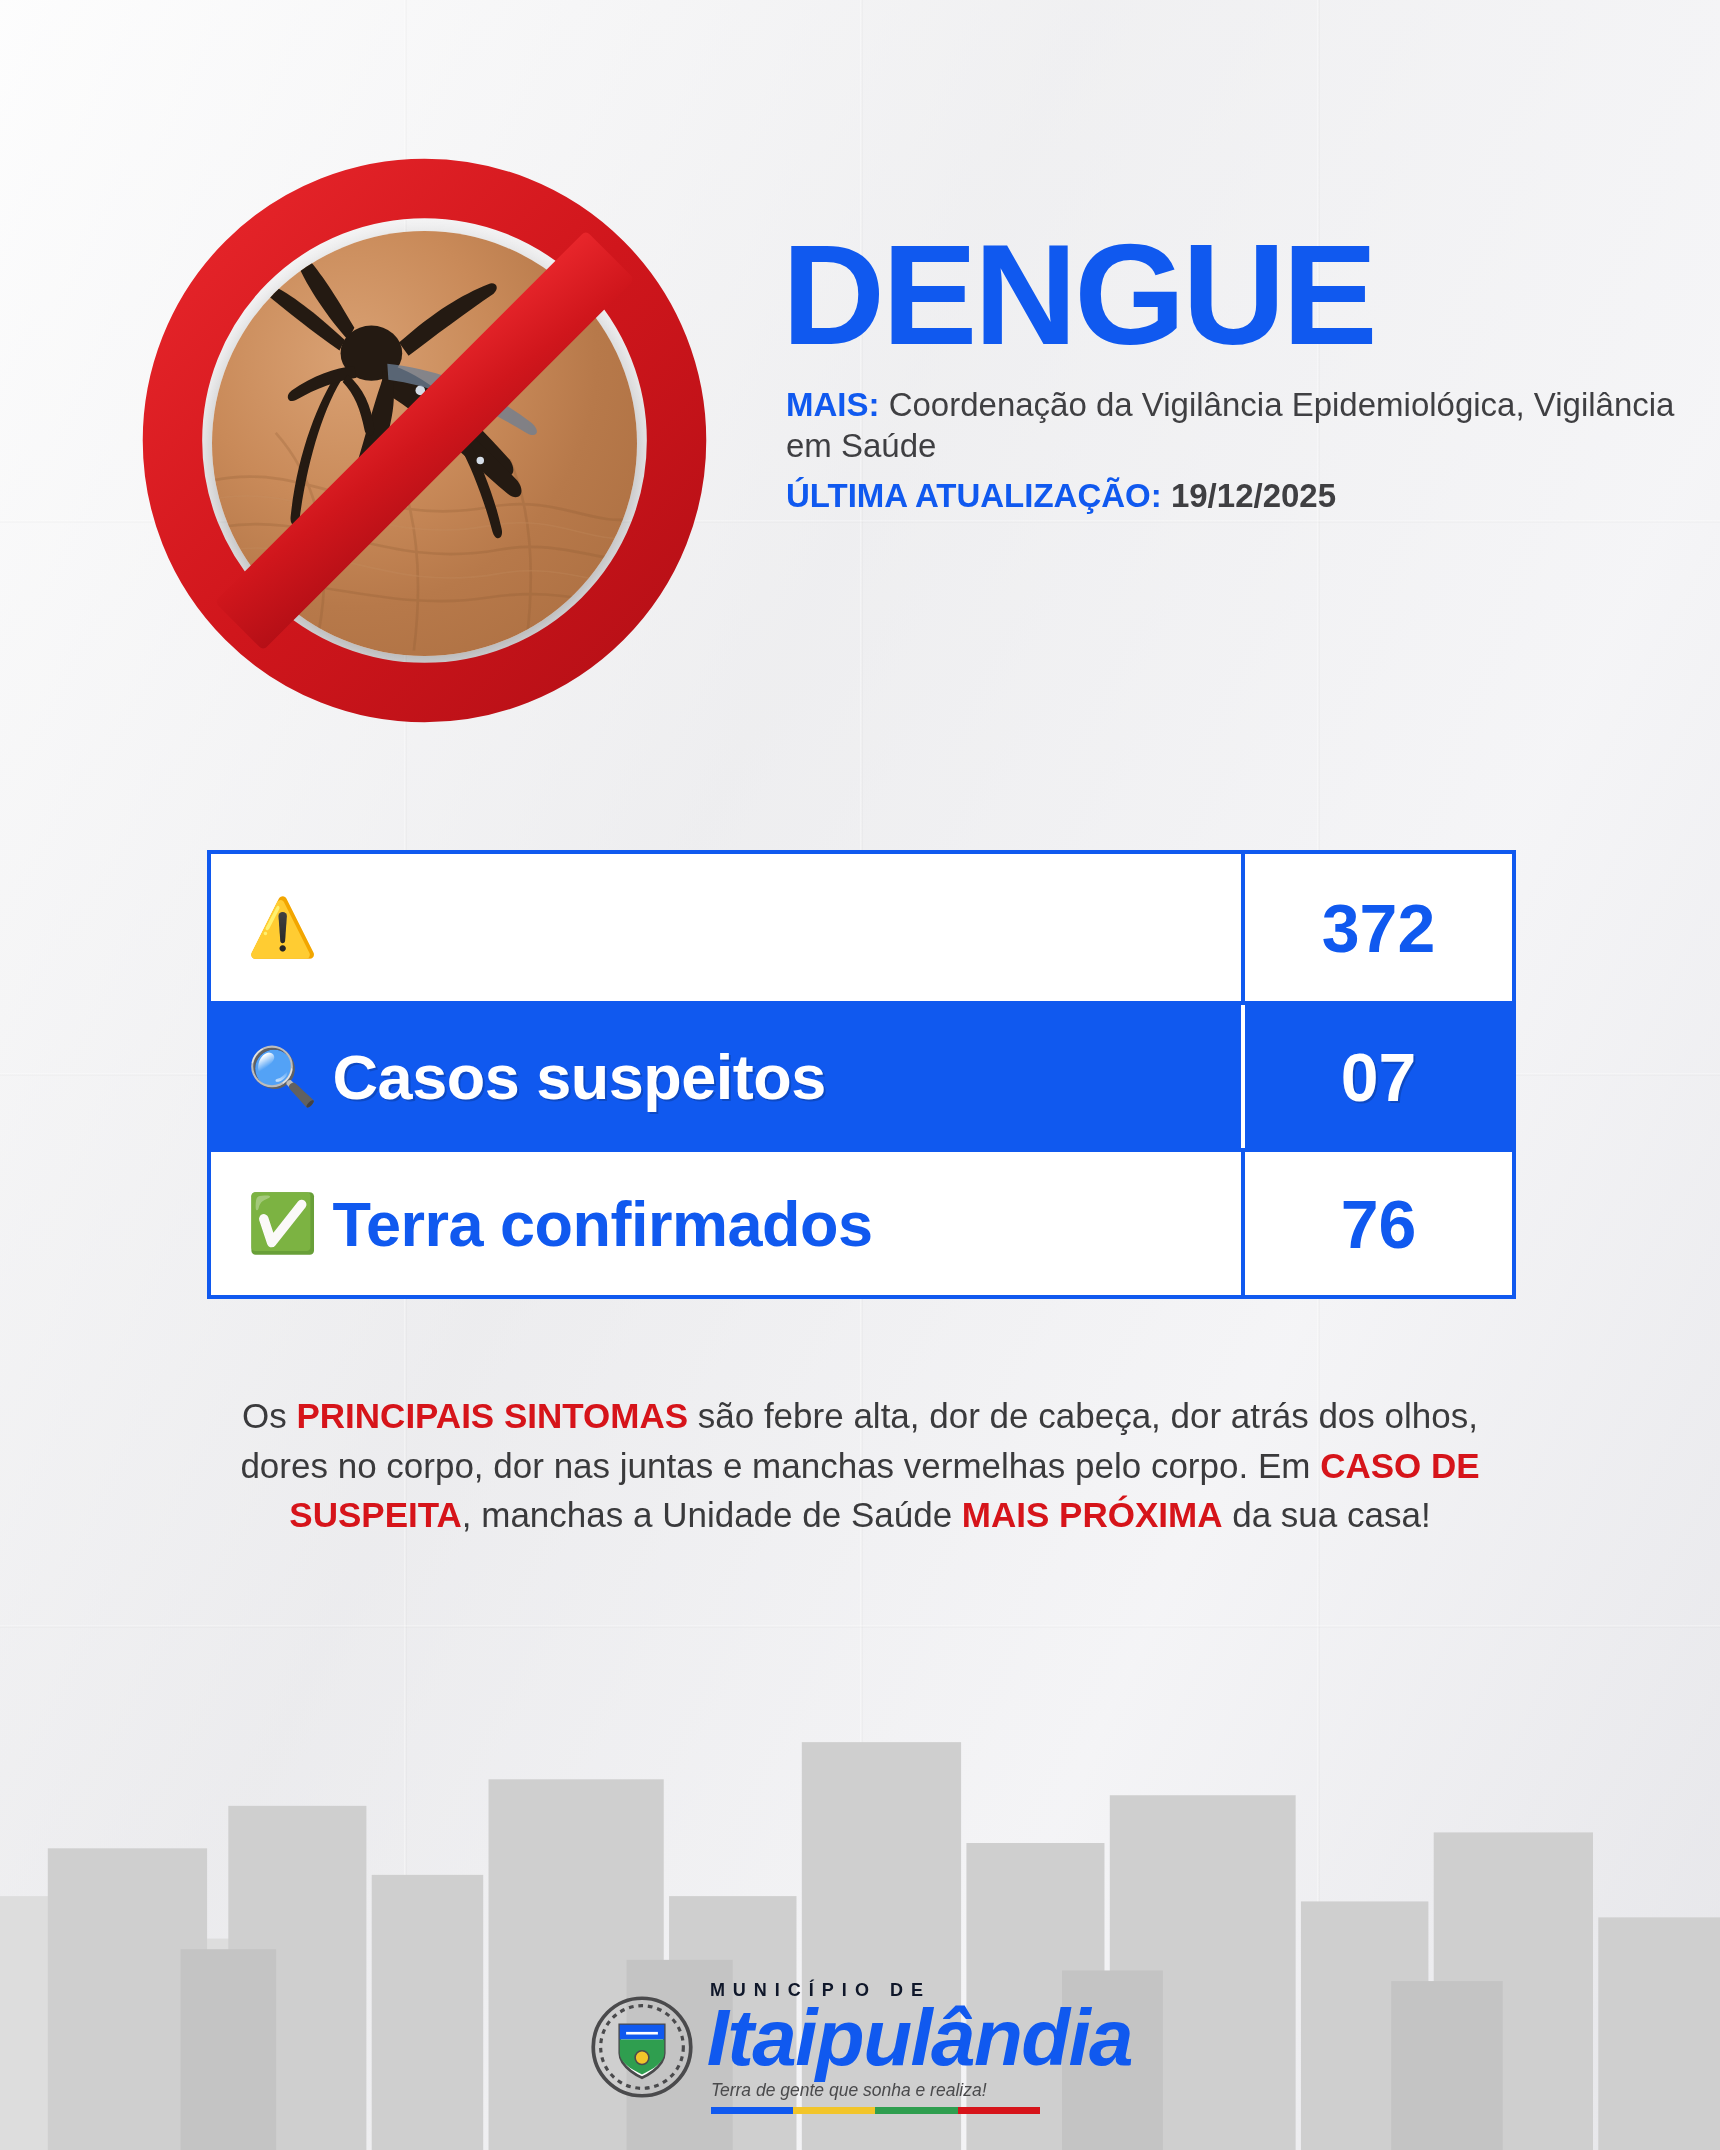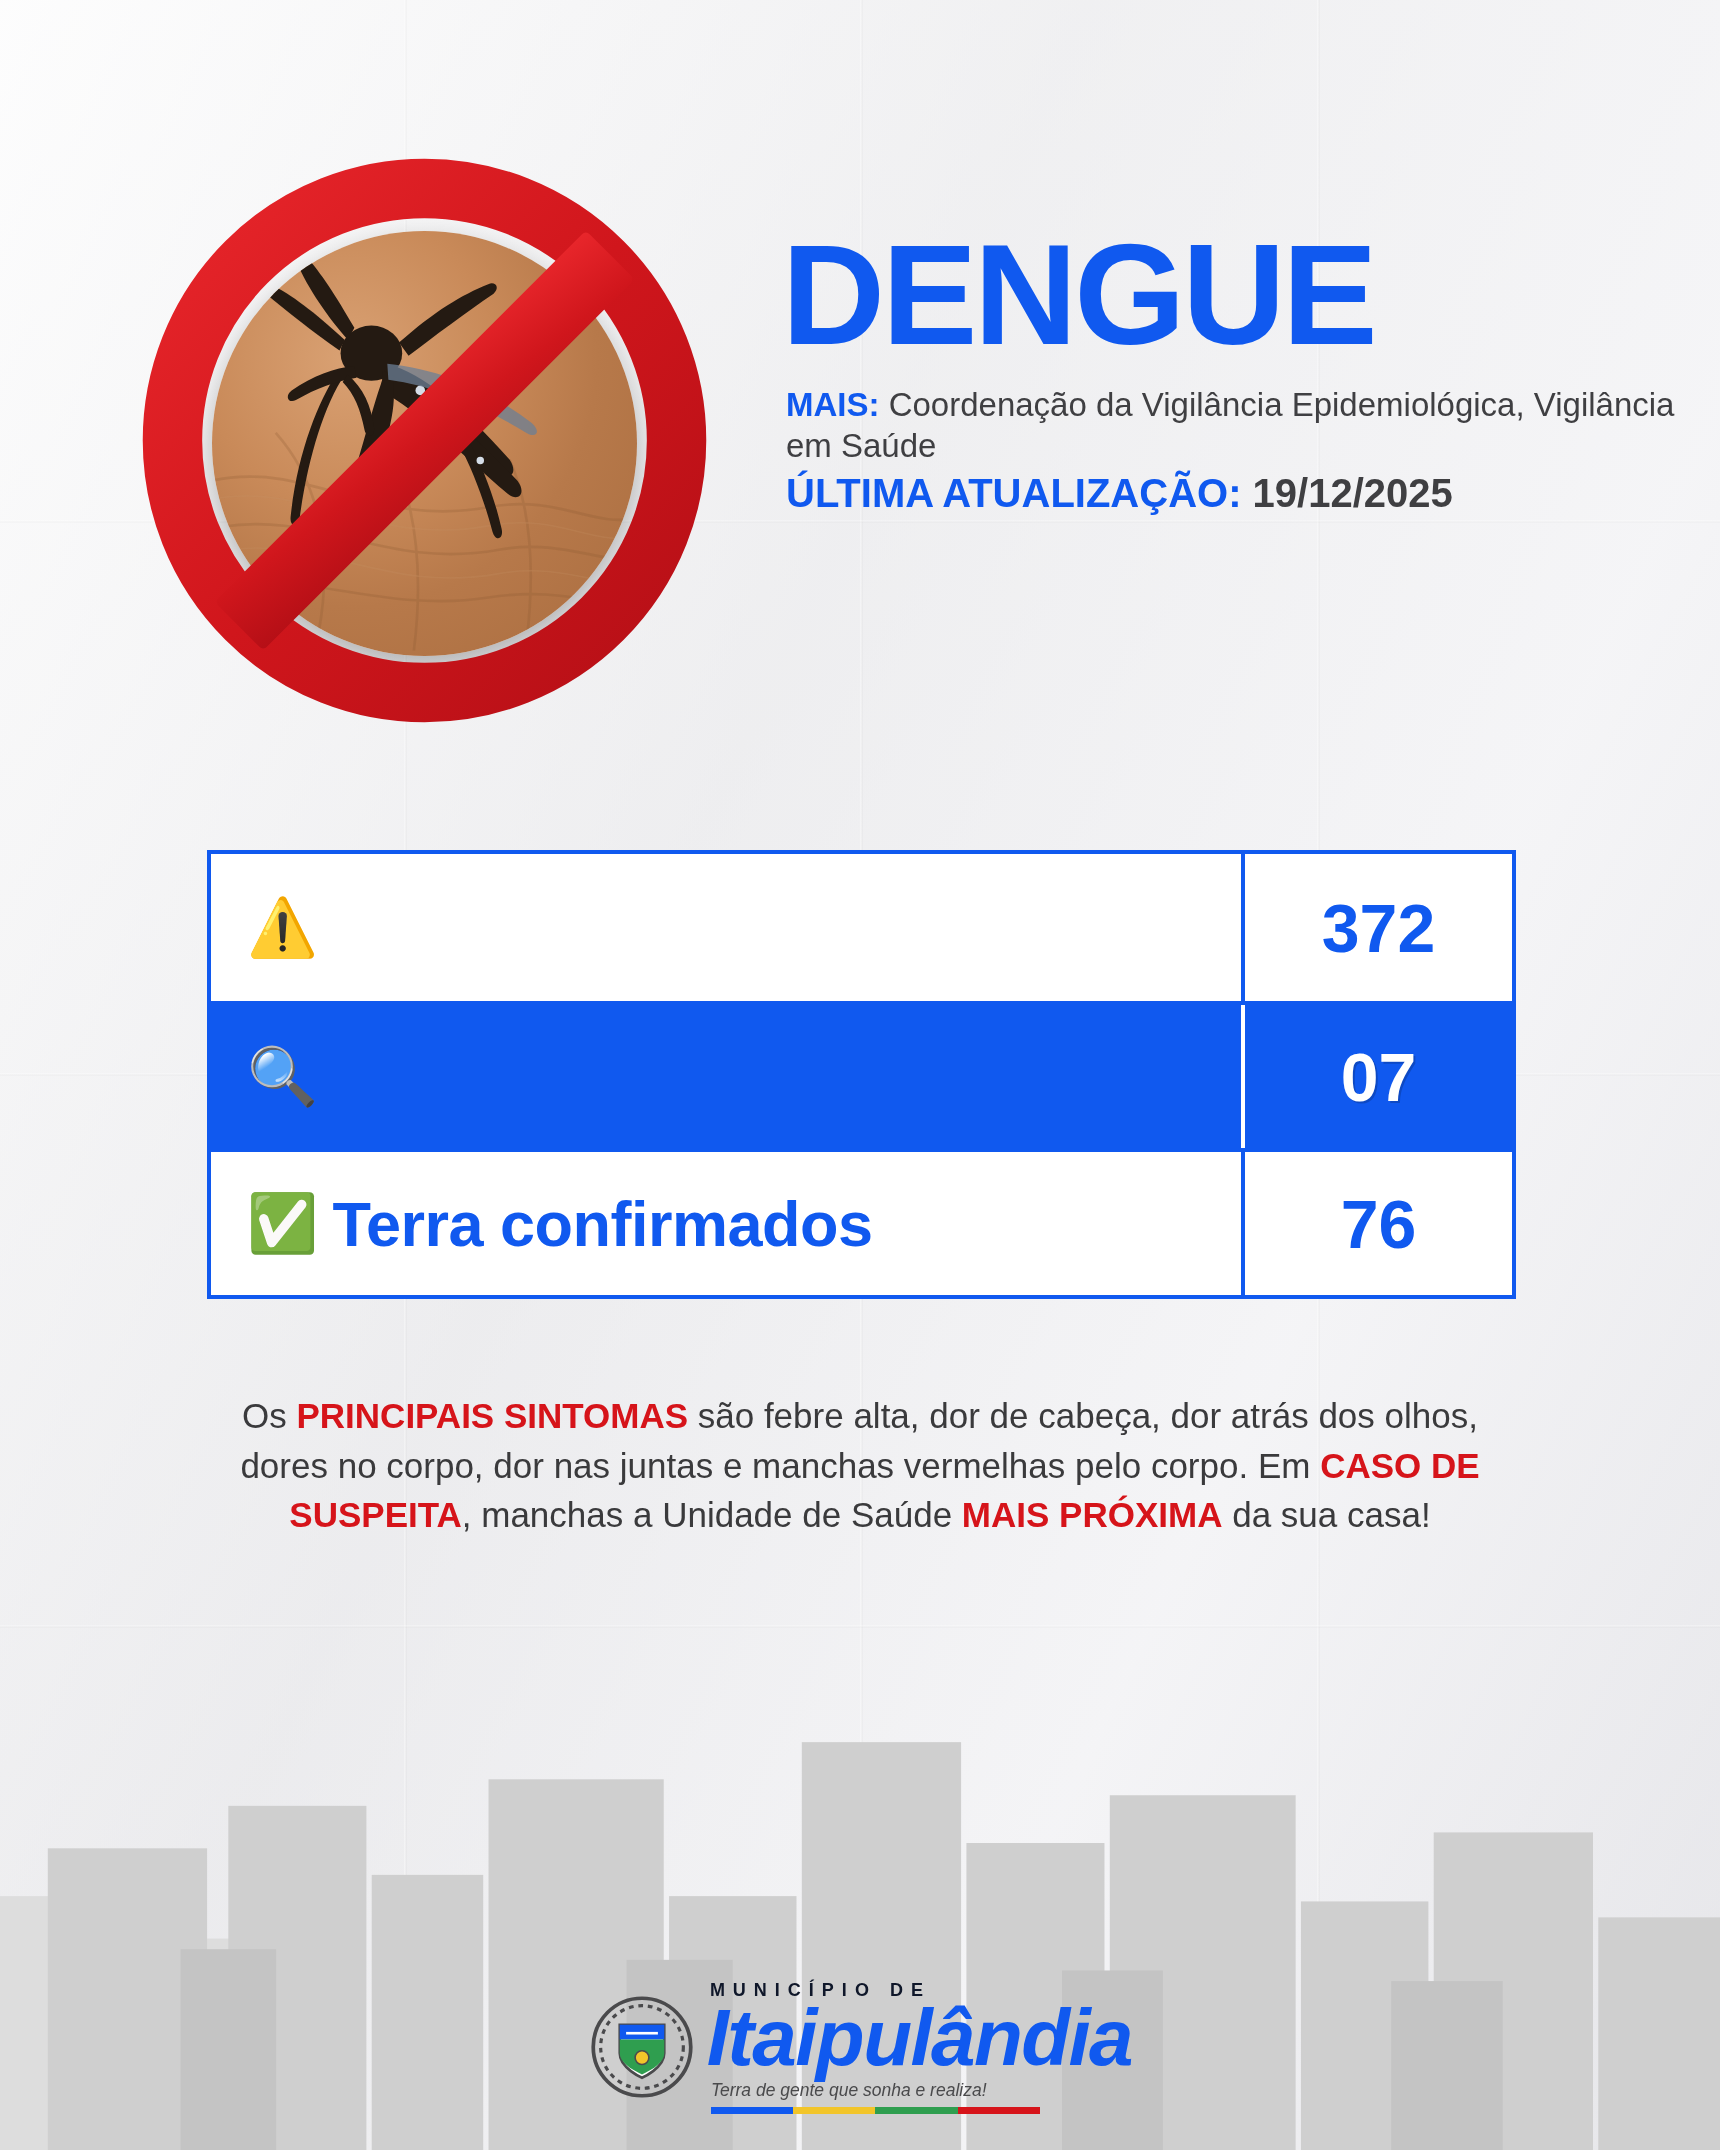--- a/index.html
+++ b/index.html
@@ -113,22 +113,22 @@
   .fonte {
     margin-top: 18px;
     font-size: 33px;
     line-height: 1.22;
     color: #3f3f42;
   }
   .fonte b {
     color: #1059ef;
   }
   .atualizacao {
-    margin-top: 3px;
-    font-size: 40px;
+    margin-top: 10px;
+    font-size: 33px;
     font-weight: bold;
     color: #1059ef;
     line-height: 1.22;
   }
   .atualizacao .date {
     color: #3f3f42;
   }
 
   
   .stats {
@@ -381,20 +381,21 @@
   <div class="stat-row">
     <div class="stat-label">
       <div class="stat-icon">⚠️</div>
     </div>
     <div class="stat-value">372</div>
   </div>
 
   <div class="stat-row alt">
     <div class="stat-label">
       <div class="stat-icon">🔍</div>
+      <div class="stat-text">Casos suspeitos</div>
     </div>
     <div class="stat-value">07</div>
   </div>
 
   <div class="stat-row">
     <div class="stat-label">
       <div class="stat-icon">✅</div>
       <div class="stat-text">Terra confirmados</div>
     </div>
     <div class="stat-value">76</div>

